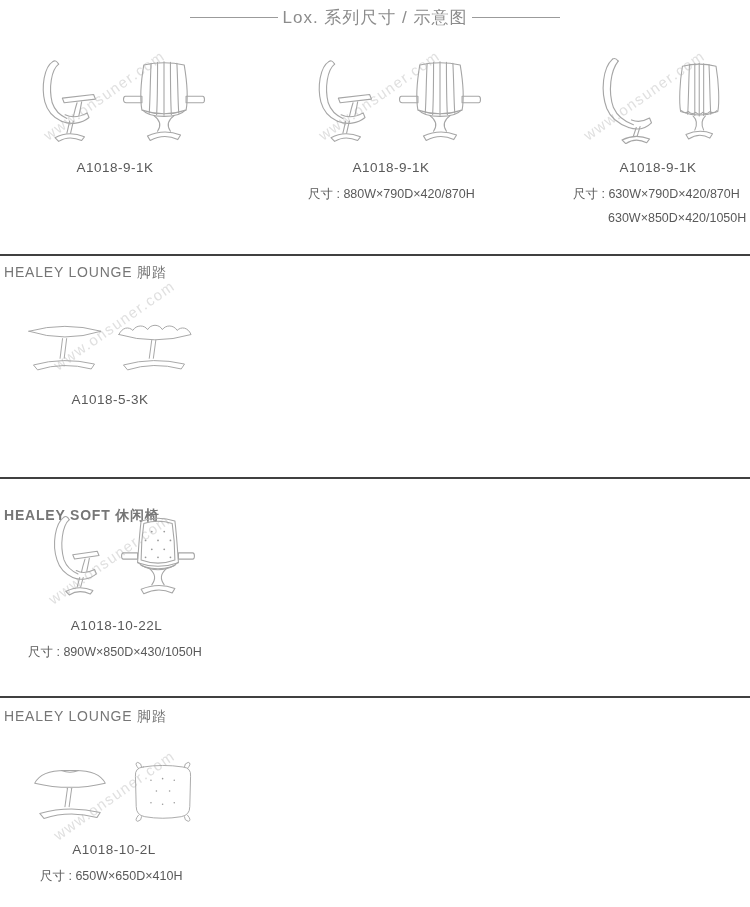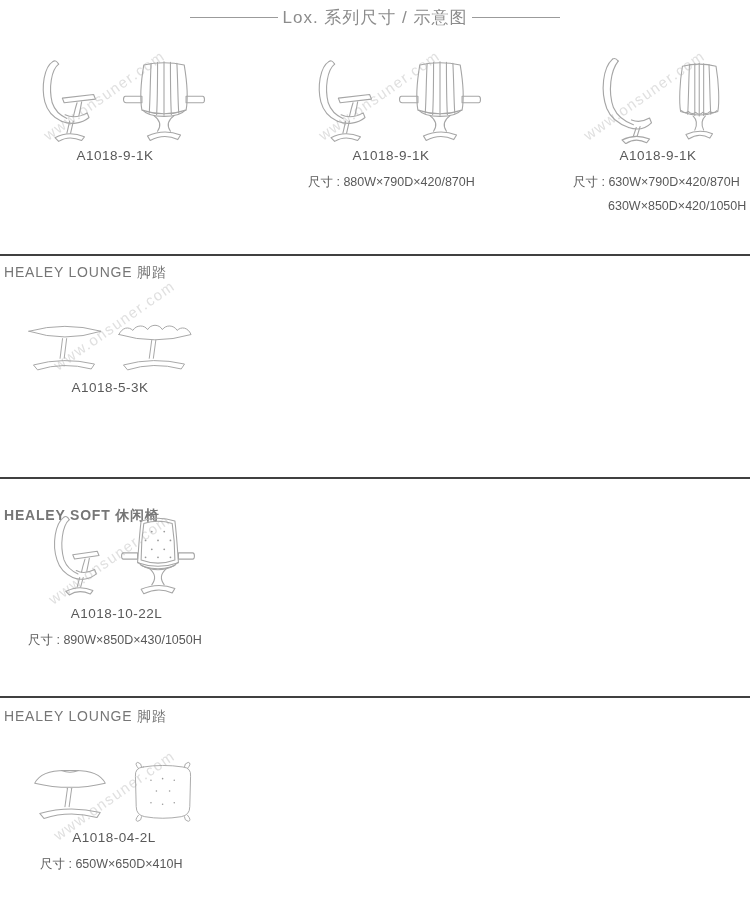--- a/index.html
+++ b/index.html
@@ -35,21 +35,21 @@
   .art {
     display: flex; justify-content: center; align-items: flex-end;
     overflow: visible;
   }
   .art svg { display: block; }
   .line-art { stroke: #a6a6a6; stroke-width: 1.2; fill: none;
               stroke-linecap: round; stroke-linejoin: round; }
   .dot { fill: #9a9a9a; stroke: none; }
   .model {
     text-align: center; font-size: 13.5px; color: #595959;
-    letter-spacing: 0.5px; margin-top: 4px; white-space: nowrap;
+    letter-spacing: 0.5px; margin-top: 16px; white-space: nowrap;
   }
   .size { font-size: 12.5px; color: #595959; margin-top: 11px; white-space: nowrap; }
   .size-line { line-height: 16px; }
   .size-line + .size-line { margin-top: 8px; }
   
   .col-a .size { padding-left: 6px; }
   .col-b .size { padding-left: 12px; }
   .col-c .size { padding-left: 10px; }
   .col-c .size-line2 { padding-left: 35px; }
   .col-footrest1 .size { padding-left: 16px; }
@@ -298,19 +298,19 @@
             <circle cx="47" cy="24" r="1"></circle>
             <circle cx="62" cy="26" r="1"></circle>
           <circle cx="39" cy="40" r="1"></circle>
             <circle cx="56" cy="40" r="1"></circle>
           <circle cx="32" cy="55" r="1"></circle>
             <circle cx="47" cy="57" r="1"></circle>
             <circle cx="62" cy="55" r="1"></circle>
         </g>
       </svg>
     </div>
-    <div class="model">A1018-04-2L</div>
+    <div class="model">A1018-10-2L</div>
     <div class="size">
       <div class="size-line">尺寸 : 650W×650D×410H</div>
     </div>
   </div>
 
 </div>
 
 </body></html>

